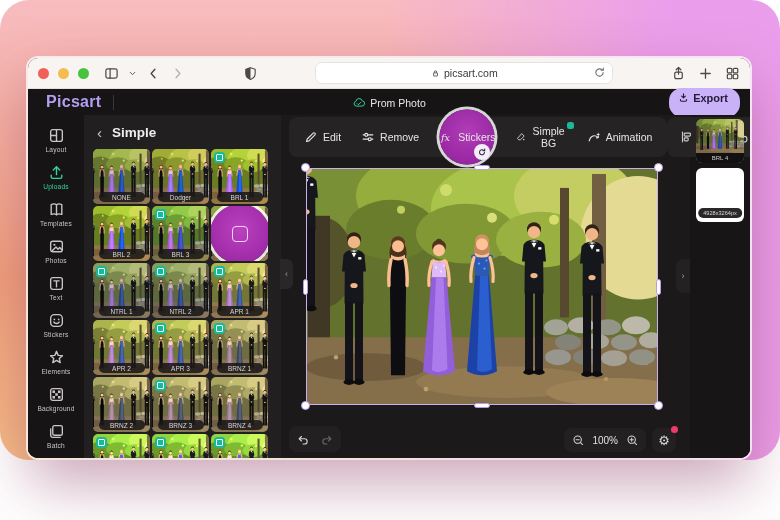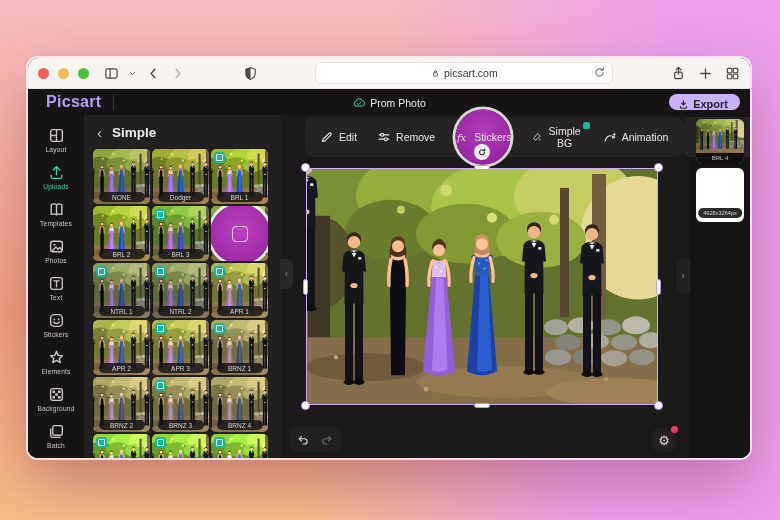--- a/index.html
+++ b/index.html
@@ -1,20 +1,20 @@
 <!DOCTYPE html>
 <html><head>
 <meta charset="utf-8">
 <style>
   html,body{margin:0;padding:0;width:780px;height:520px;overflow:hidden;
     font-family:"Liberation Sans","DejaVu Sans",sans-serif;}
-  .page{position:relative;width:780px;height:520px;
+  .page{position:relative;width:780px;height:460px;
     background:
       linear-gradient(100deg, rgba(236,159,238,0) 45%, rgba(234,156,238,.95) 78%),
-      linear-gradient(180deg,#f8bcc1 0%,#f1a07b 60%,#f7bd85 100%);}
+      linear-gradient(180deg,#f8bcc1 0%,#f1a07b 60%,#f7bd85 100%); border-radius: 29px;}
   
   .window{position:absolute;left:28px;top:58px;width:722px;height:400px;border-radius:10px;
     box-shadow:0 0 0 2px rgba(255,255,255,.75), 0 26px 60px rgba(140,60,100,.45);
     overflow:hidden;background:#161414;}
   .chrome{height:30px;background:#f7f4f2;border-bottom:1px solid #e4e0de;display:flex;align-items:center;
     padding:0 10px;gap:7px;color:#4c4846;}
   .tl{width:11px;height:11px;border-radius:50%;}
   .cico{width:15px;height:15px;display:inline-flex;}
   .cico svg{width:100%;height:100%;}
   .dim{opacity:.38}
@@ -25,21 +25,21 @@
   .chrome .rgt{display:flex;align-items:center;gap:12px;}
   
   .app{height:369px;display:flex;flex-direction:column;background:#161414;}
   .appbar{height:26px;flex:0 0 26px;display:flex;align-items:center;padding:0 10px;position:relative;}
   .logo{color:#b59df2;font-weight:700;font-size:16px;letter-spacing:.3px;margin-left:8px;}
   .logodiv{width:1px;height:15px;background:#3c383a;margin-left:12px;}
   .doc{position:absolute;left:50%;transform:translateX(-50%);display:flex;align-items:flex-end;gap:5px;
     color:#e9e6e6;font-size:10.5px;}
   .doc .cico{width:13px;height:13px;color:#35d3a2;}
   .exportbtn{margin-left:auto;background:#c9b2f7;color:#241a38;border:none;border-radius:13px;
-    padding:4px 12px 0 9px;font-size:11px;font-weight:700;display:flex;align-items:center;gap:4px;cursor:pointer;}
+    padding:4px 12px 13px 9px;font-size:11px;font-weight:700;display:flex;align-items:center;gap:4px;cursor:pointer;}
   .exportbtn .cico{width:11px;height:11px;color:#241a38;}
   .appbody{flex:1;display:flex;position:relative;background:#1b1919;min-height:0;}
   
   .tools{flex:0 0 56px;background:#161414;display:flex;flex-direction:column;align-items:center;
     padding-top:8px;gap:3px;border-right:1px solid #222020;}
   .tool{width:48px;display:flex;flex-direction:column;align-items:center;gap:2px;padding:4px 0;
     color:#c9c5c6;cursor:pointer;border-radius:6px;}
   .tool .ti{width:17px;height:17px;}
   .tool .ti svg{width:100%;height:100%;}
   .tool .tl2{font-size:6.6px;letter-spacing:.2px;}
@@ -62,21 +62,21 @@
   .clickcircle{position:absolute;left:50%;top:50%;transform:translate(-50%,-50%);width:60px;height:60px;border-radius:50%;
     background:radial-gradient(circle at 50% 42%,#bb41c0,#93219c);box-shadow:0 0 0 3px rgba(255,255,255,.85);
     display:flex;align-items:center;justify-content:center;z-index:3;pointer-events:none;}
   .clickcircle i{display:block;width:14px;height:14px;border:1.4px solid #f2d9f4;border-radius:4px;}
   .collapsetab{position:absolute;left:252px;top:144px;width:13px;height:30px;background:#2a2728;border-radius:0 6px 6px 0;
     color:#a39e9f;display:flex;align-items:center;justify-content:center;font-size:9px;cursor:pointer;z-index:4;}
   .expandtab{position:absolute;left:648px;top:144px;width:14px;height:34px;background:#242122;border-radius:7px 0 0 7px;
     color:#a39e9f;display:flex;align-items:center;justify-content:center;font-size:9px;cursor:pointer;z-index:4;}
   
   .canvas{flex:1;position:relative;background:#1b1919;min-width:0;}
-  .tbar{position:absolute;left:24px;top:2px;right:22px;display:flex;justify-content:space-between;}
+  .tbar{position:absolute;left:8px;top:2px;right:22px;display:flex;justify-content:space-between;}
   .tgroup{background:#262324;border-radius:8px;display:flex;align-items:center;padding:3px 6px;gap:2px;}
   .tb-btn{position:relative;display:flex;align-items:center;gap:5px;color:#e8e5e6;font-size:10.5px;
     padding:5px 9px;border-radius:6px;background:none;border:none;cursor:pointer;font-family:inherit;}
   .tb-btn .cico{width:14px;height:14px;position:relative;z-index:2;}
   .tb-btn .blabel{position:relative;z-index:2;}
   .tb-btn.highlight::before{content:"";position:absolute;left:50%;top:50%;transform:translate(-50%,-50%);
     width:55px;height:55px;border-radius:50%;background:radial-gradient(circle at 50% 40%,#b13cb8,#8f1f98);
     box-shadow:0 0 0 3px rgba(255,255,255,.82);z-index:1;}
   .tbadge{position:absolute;right:2px;top:2px;width:7px;height:7px;border-radius:2.5px;background:#19b896;z-index:2;}
   .tb-ico{width:26px;height:24px;display:flex;align-items:center;justify-content:center;color:#cfcbcc;
@@ -684,20 +684,39 @@
             <button class="ubtn dim">
                 <span class="cico">
                   <svg viewBox="0 0 16 16" fill="none" stroke="currentColor" stroke-width="1.5" stroke-linecap="round" stroke-linejoin="round">
                     <path d="M13 7 h-7 a3.5 3.5 0 0 0 0 7 h2"></path>
                     <path d="M10 4 l3 3 -3 3"></path>
                   </svg>
                 </span>
               </button>
           </div>
 
+          <div class="zoomctl">
+            <button class="zbtn">
+                <span class="cico">
+                  <svg viewBox="0 0 16 16" fill="none" stroke="currentColor" stroke-width="1.3" stroke-linecap="round">
+                    <circle cx="7" cy="7" r="4.5"></circle>
+                    <path d="M10.5 10.5 L13 13 M5 7 h4"></path>
+                  </svg>
+                </span>
+              </button>
+            <span class="zoomval">100%</span>
+            <button class="zbtn">
+                <span class="cico">
+                  <svg viewBox="0 0 16 16" fill="none" stroke="currentColor" stroke-width="1.3" stroke-linecap="round">
+                    <circle cx="7" cy="7" r="4.5"></circle>
+                    <path d="M10.5 10.5 L13 13 M5 7 h4 M7 5 v4"></path>
+                  </svg>
+                </span>
+              </button>
+          </div>
           <button class="gearbtn">
               <span>⚙</span>
             </button>
         </main>
 
         <div class="expandtab">›</div>
 
         <aside class="layers">
           <div class="layerthumb photo sel">
             <svg viewBox="0 0 352 238" preserveAspectRatio="xMidYMid slice">

